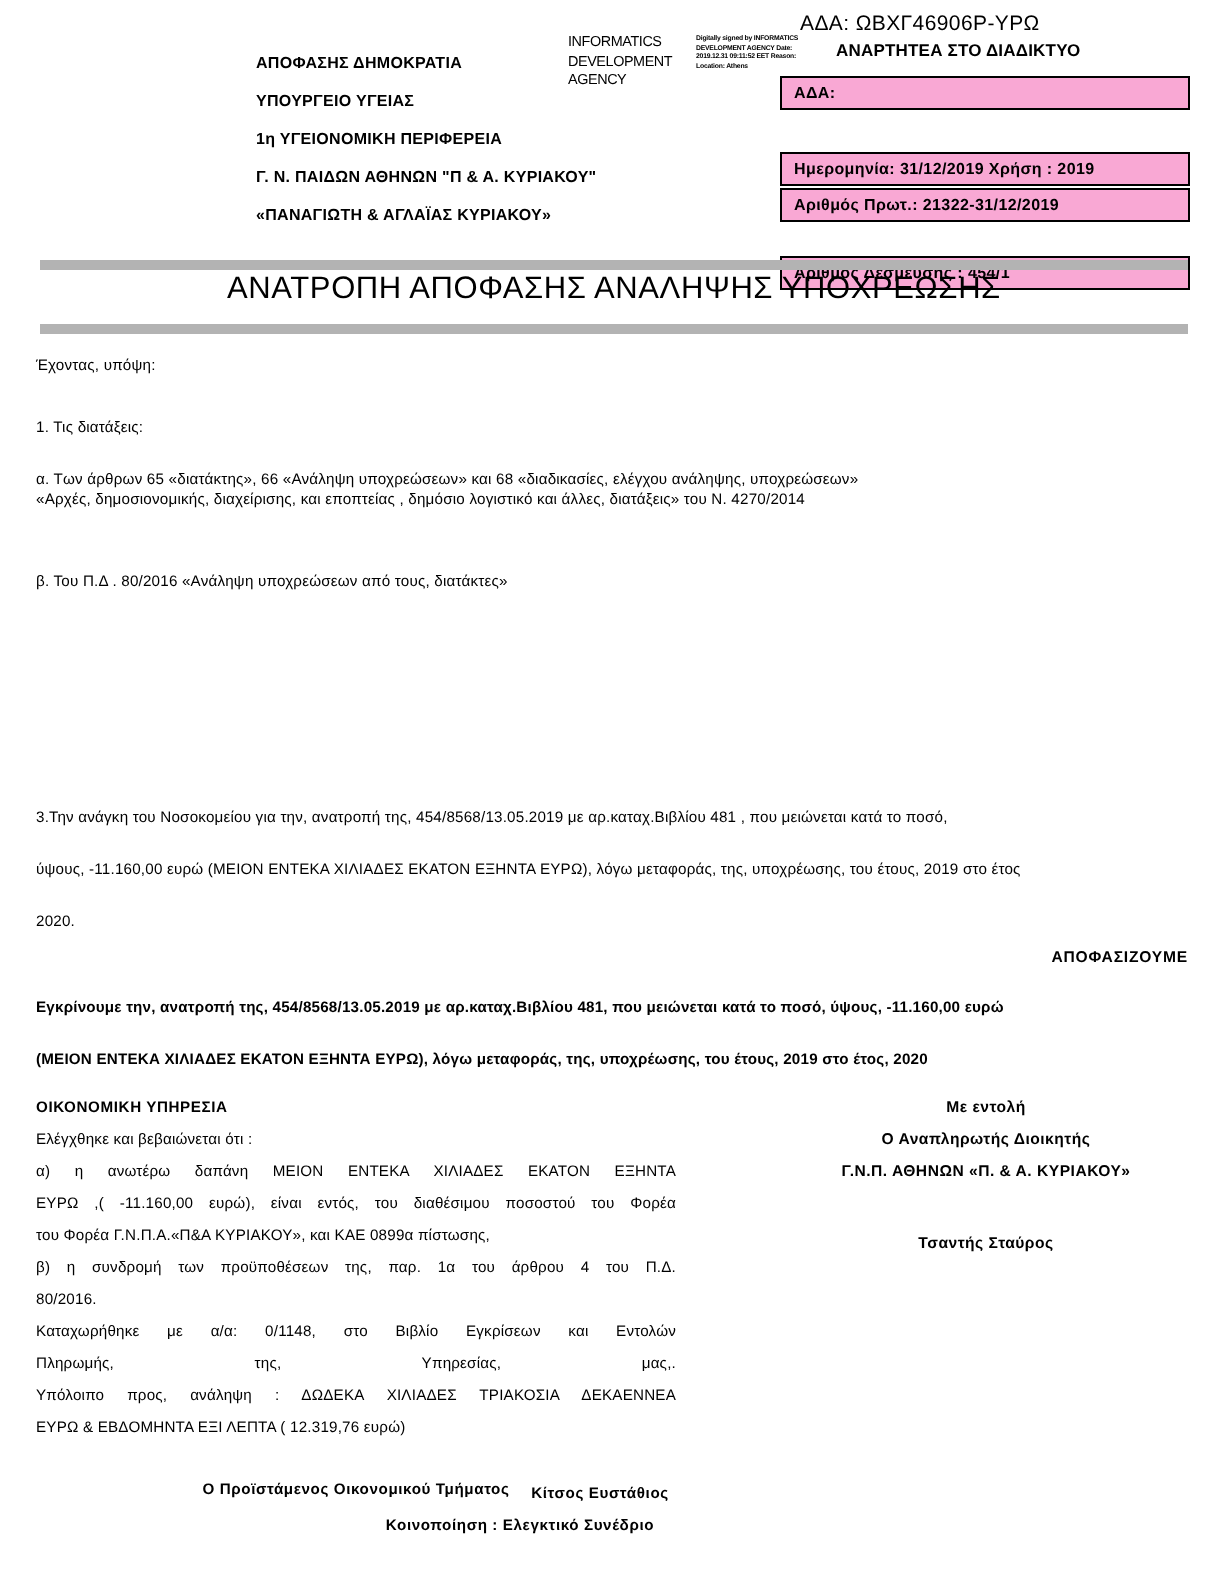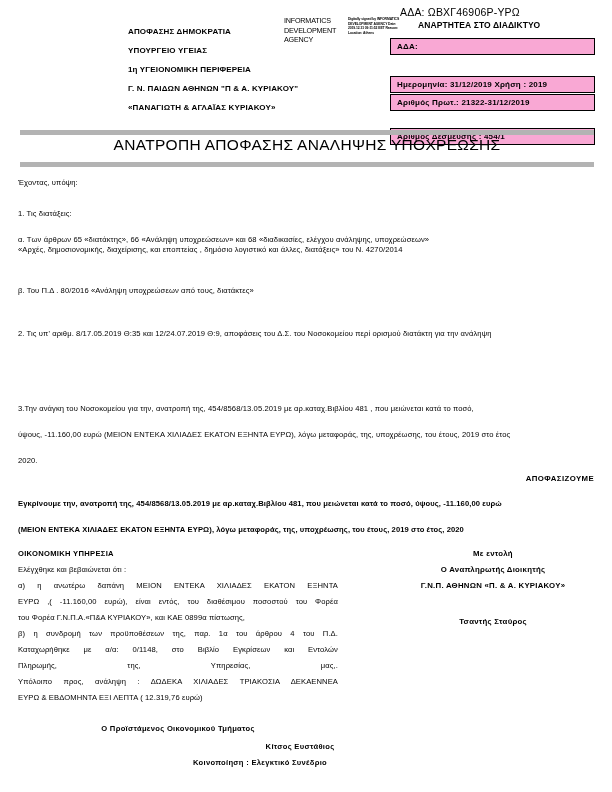--- a/index.html
+++ b/index.html
@@ -277,21 +277,20 @@
   <div class="body-text" id="txt-a">
     <span class="ln">α. Των άρθρων 65 «διατάκτης», 66 «Ανάληψη υποχρεώσεων» και 68 «διαδικασίες, ελέγχου ανάληψης, υποχρεώσεων»</span>
     <span class="ln">«Αρχές, δημοσιονομικής, διαχείρισης, και εποπτείας , δημόσιο λογιστικό και άλλες, διατάξεις»  του Ν. 4270/2014</span>
   </div>
 
   <div class="body-text" id="txt-b">
     <span class="ln">β. Του Π.Δ . 80/2016 «Ανάληψη υποχρεώσεων από τους, διατάκτες»</span>
   </div>
 
   <div class="body-text" id="txt-2">
-    <span class="ln">2. Τις υπ' αριθμ. 8/17.05.2019 Θ:35 και 12/24.07.2019 Θ:9, αποφάσεις του Δ.Σ. του Νοσοκομείου περί ορισμού διατάκτη για την ανάληψη</span>
     <span class="gap"></span>
   </div>
 
   <div class="body-text" id="txt-3">
     <span class="ln">3.Την ανάγκη του Νοσοκομείου για την, ανατροπή της, 454/8568/13.05.2019 με αρ.καταχ.Βιβλίου 481 , που μειώνεται κατά το ποσό,</span>
     <span class="gap"></span>
     <span class="ln">ύψους, -11.160,00 ευρώ (ΜΕΙΟΝ ΕΝΤΕΚΑ ΧΙΛΙΑΔΕΣ ΕΚΑΤΟΝ ΕΞΗΝΤΑ ΕΥΡΩ), λόγω μεταφοράς, της, υποχρέωσης, του έτους, 2019 στο έτος</span>
     <span class="gap"></span>
     <span class="ln">2020.</span>
   </div>
@@ -304,20 +303,21 @@
     <span class="ln">(ΜΕΙΟΝ ΕΝΤΕΚΑ ΧΙΛΙΑΔΕΣ ΕΚΑΤΟΝ ΕΞΗΝΤΑ ΕΥΡΩ), λόγω μεταφοράς, της, υποχρέωσης, του έτους, 2019 στο έτος, 2020</span>
   </div>
 
   <div class="col-left">
     <span class="hdr">ΟΙΚΟΝΟΜΙΚΗ ΥΠΗΡΕΣΙΑ</span>
     <span class="plain">Ελέγχθηκε και βεβαιώνεται ότι :</span>
     <span class="just">α) η ανωτέρω δαπάνη ΜΕΙΟΝ ΕΝΤΕΚΑ ΧΙΛΙΑΔΕΣ ΕΚΑΤΟΝ ΕΞΗΝΤΑ</span>
     <span class="just">ΕΥΡΩ ,( -11.160,00 ευρώ), είναι εντός, του διαθέσιμου ποσοστού του Φορέα</span>
     <span class="plain">του Φορέα Γ.Ν.Π.Α.«Π&amp;Α ΚΥΡΙΑΚΟΥ», και ΚΑΕ 0899α πίστωσης,</span>
     <span class="just">β) η συνδρομή των προϋποθέσεων της, παρ. 1α του άρθρου 4 του Π.Δ.</span>
+    <span class="plain">80/2016.</span>
     <span class="just">Καταχωρήθηκε με  α/α:  0/1148,  στο  Βιβλίο  Εγκρίσεων  και  Εντολών</span>
     <span class="just">Πληρωμής, της, Υπηρεσίας, μας,.</span>
     <span class="just">Υπόλοιπο προς, ανάληψη : ΔΩΔΕΚΑ  ΧΙΛΙΑΔΕΣ  ΤΡΙΑΚΟΣΙΑ  ΔΕΚΑΕΝΝΕΑ</span>
     <span class="plain">ΕΥΡΩ &amp; ΕΒΔΟΜΗΝΤΑ ΕΞΙ ΛΕΠΤΑ ( 12.319,76 ευρώ)</span>
     <span class="center-b">Ο Προϊστάμενος Οικονομικού Τμήματος</span>
   </div>
 
   <div class="col-right">
     <span class="ln">Με εντολή</span>
     <span class="ln">Ο Αναπληρωτής Διοικητής</span>

